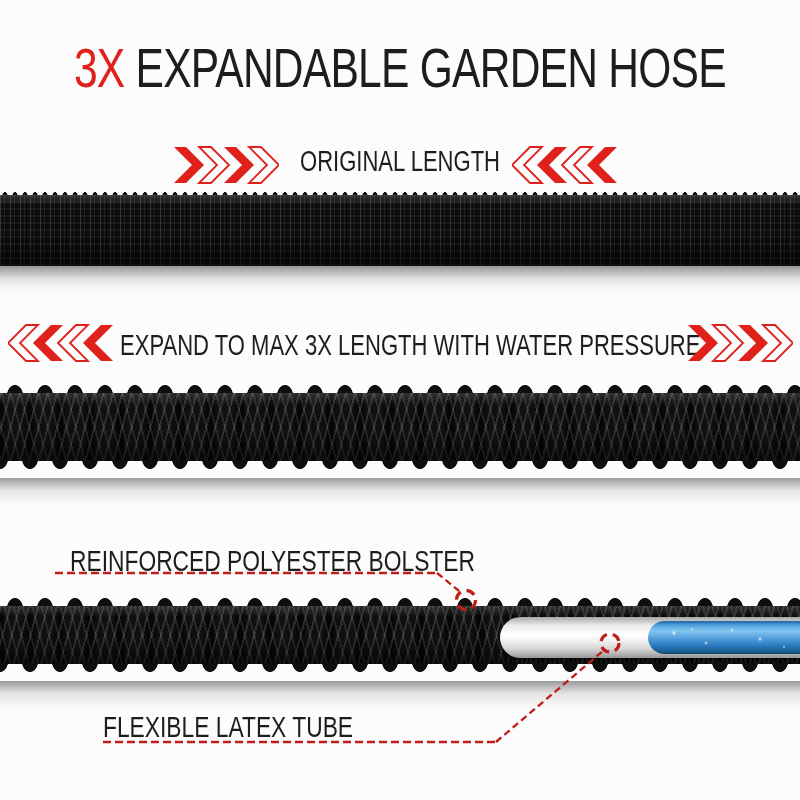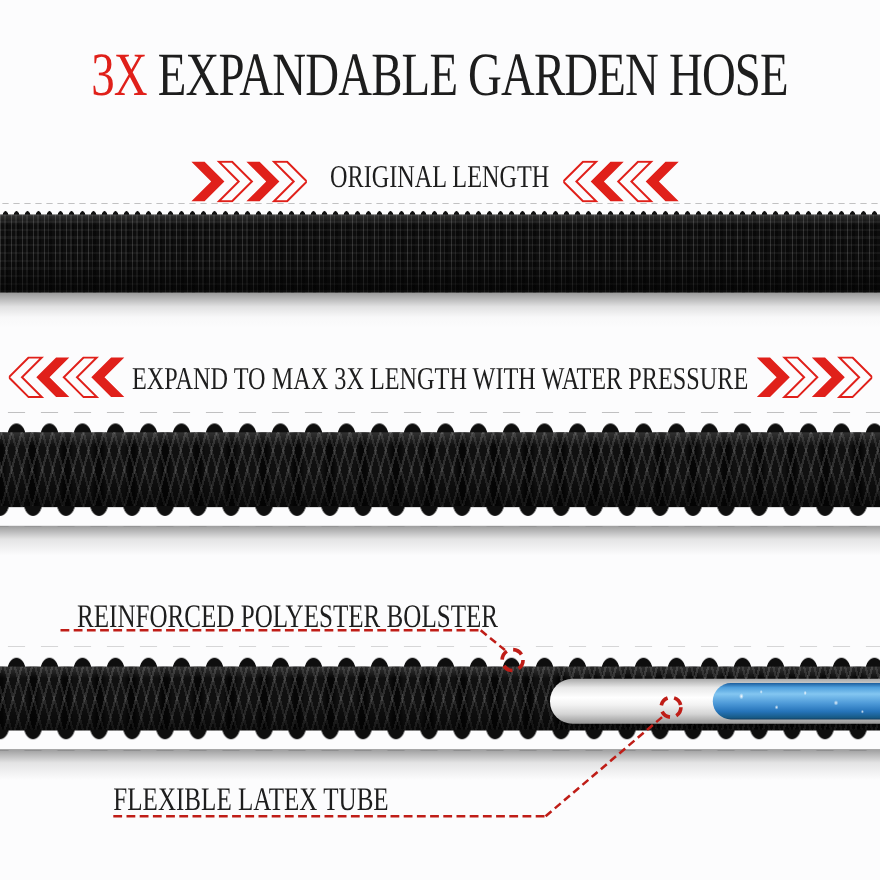--- a/index.html
+++ b/index.html
@@ -1,19 +1,19 @@
 <!DOCTYPE html>
 <html style="--accent-red: #e0201a; --annotation-red: #bf1d17; --text-dark: #1d1d1d; --hose-black: #0d0d0d; --tube-white: #f4f4f4; --tube-blue: #2f86cf; --background: #fcfcfd;"><head>
 <meta charset="utf-8">
 <style>
   html,body{margin:0;padding:0;background:#fff;}
   .stage{
     position:relative;width:800px;height:800px;overflow:hidden;
     background:var(--background,#fcfcfd);
-    font-family:Liberation Serif, serif;
+    font-family:Liberation Sans, sans-serif;
   }
   
   .title{position:absolute;top:40px;left:0;right:0;display:flex;justify-content:center;}
   .title-inner{
     font-size:56px;font-weight:400;letter-spacing:-1px;white-space:nowrap;
     color:var(--text-dark,#1d1d1d);transform:scaleX(.76);transform-origin:center top;line-height:1.0;
   }
   .title-inner .red{color:var(--accent-red,#e0201a);}
   
   .label{

